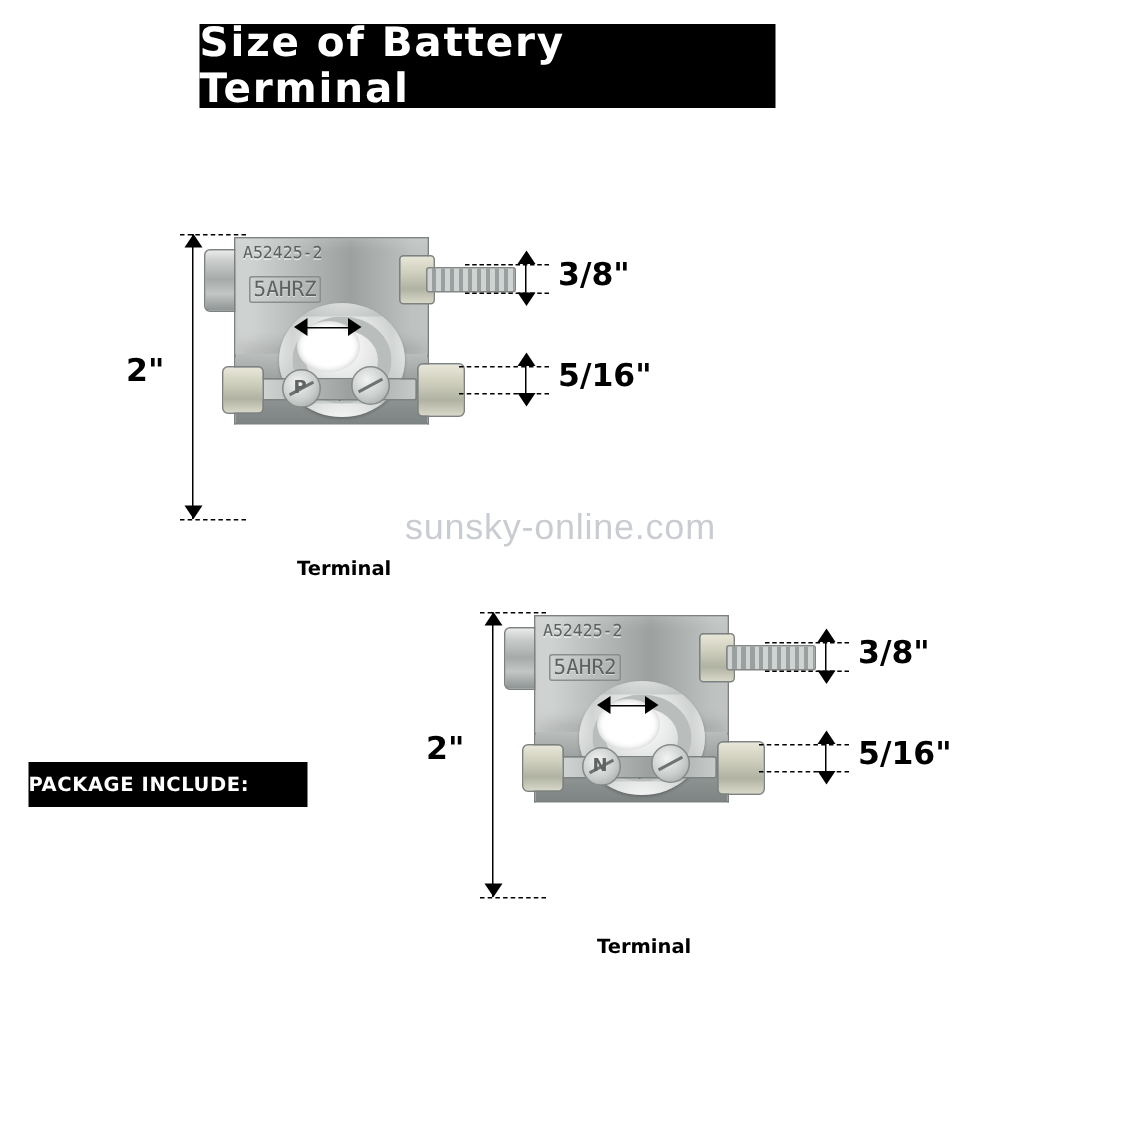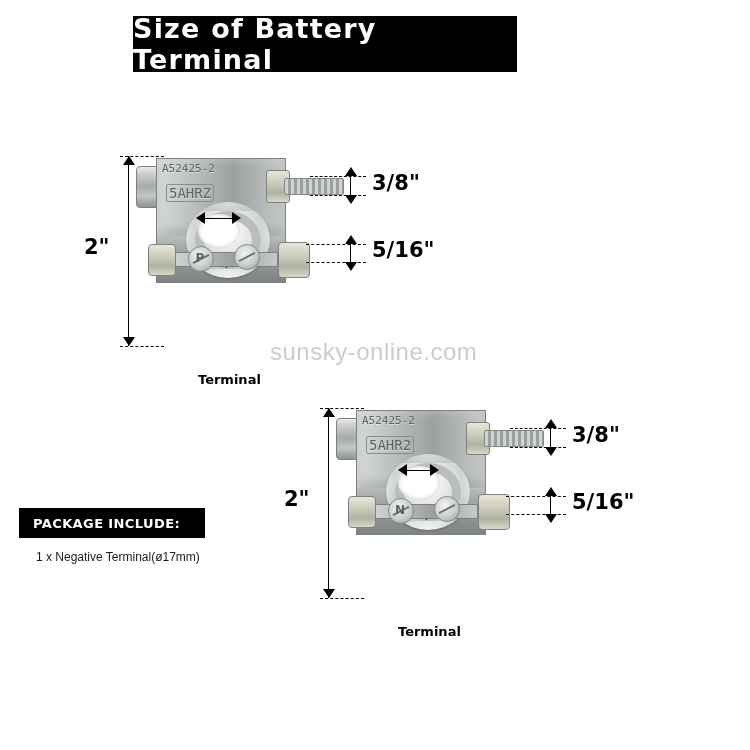--- a/index.html
+++ b/index.html
@@ -264,21 +264,20 @@
     height: 30px;
     background: #000;
     display: flex;
     align-items: center;
   }
   .pkg-header span {
     color: #fff;
     font-size: 13px;
     font-weight: bold;
     letter-spacing: .4px;
-    padding-left: 14px;
     font-family: "DejaVu Sans", sans-serif;
   }
   .pkg-list {
     position: absolute;
     left: 36px;
     top: 548px;
     font-size: 12px;
     color: #1b1b1b;
     line-height: 19px;
     font-family: "Liberation Sans", sans-serif;
@@ -386,14 +385,13 @@
   <div class="tri tri-down" style="left:235px; top:122px;"></div>
   <div class="dim-label" style="left:262px; top:98px;">5/16"</div>
 
   <div class="caption" style="left:88px; top:232px;">Terminal</div>
 </div>
 
 <div class="pkg-header">
   <span>PACKAGE INCLUDE:</span>
 </div>
 <div class="pkg-list">
-  <div>1 x Negative Terminal(ø17mm)</div>
 </div>
 
 </body></html>

